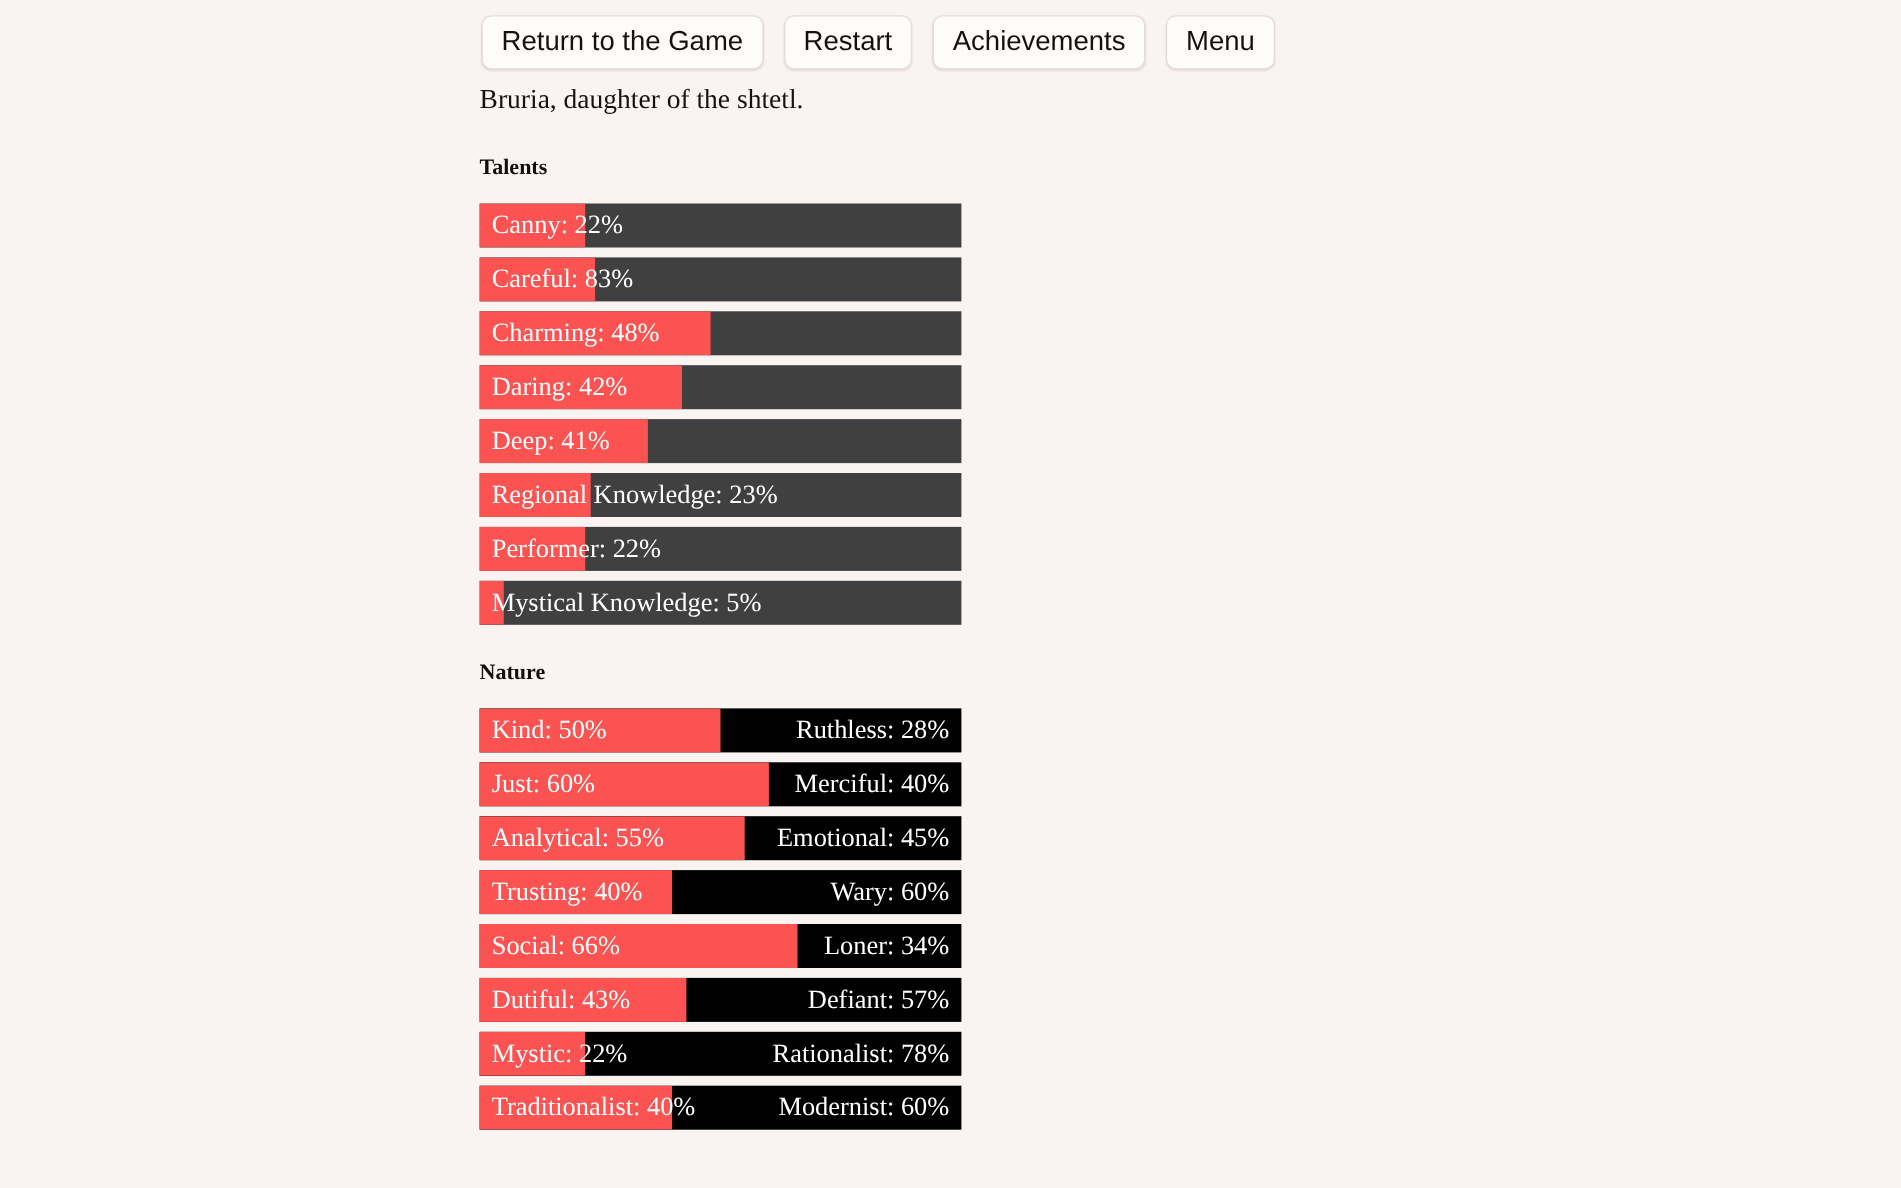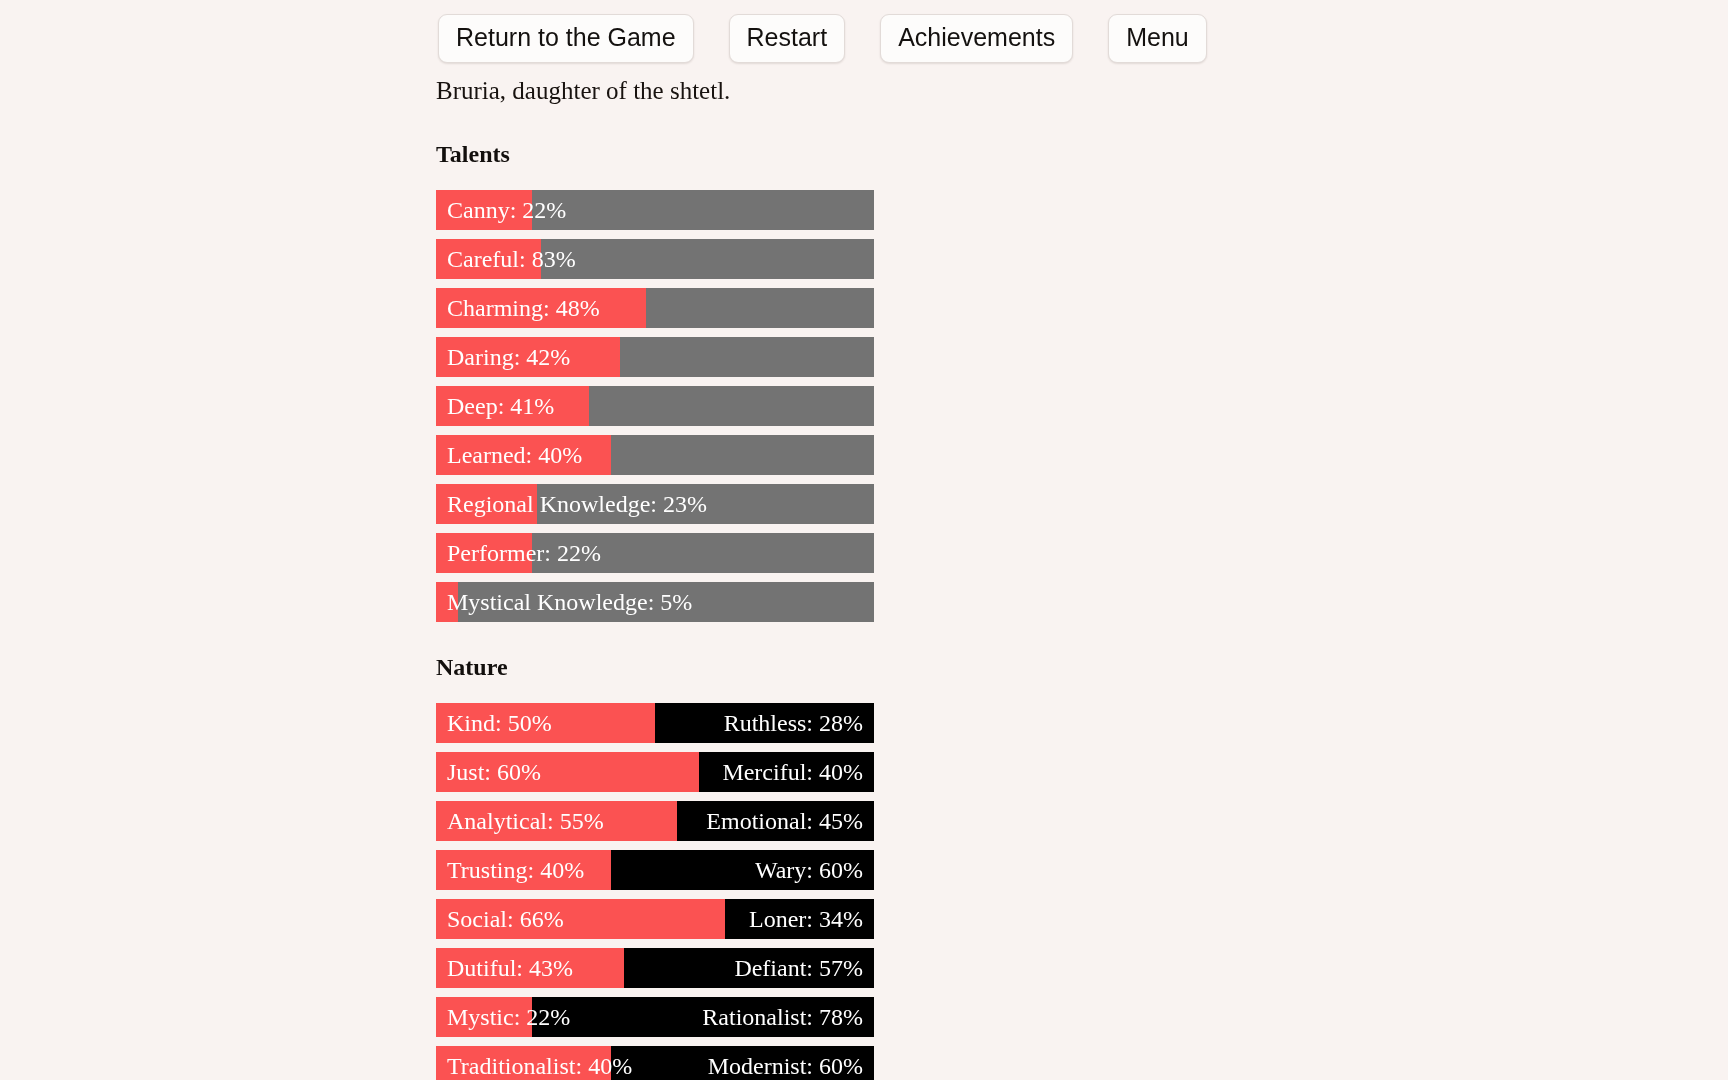--- a/index.html
+++ b/index.html
@@ -14,21 +14,21 @@
     overflow: hidden;
     -webkit-font-smoothing: antialiased;
   }
 
   
   #toolbar {
     padding: 14px 0 0 0;
     margin-left: 438px;
     display: flex;
     align-items: center;
-    gap: 35px;
+    gap: 19px;
   }
   .tool-btn {
     font-family: "Liberation Sans", "DejaVu Sans", sans-serif;
     font-size: 25px;
     line-height: 1;
     color: #14110f;
     background: #fdfcfb;
     border: 1px solid #e2dbd8;
     border-radius: 9px;
     padding: 10px 17px 12px 17px;
@@ -43,39 +43,39 @@
     padding-top: 11px;
   }
   #intro-line {
     font-size: 25px;
     color: #18120f;
     margin: 0 0 0 0;
     padding: 0;
     line-height: 1.38;
   }
   .section-heading {
-    font-size: 24px;
+    font-size: 20px;
     font-weight: bold;
     color: #130f0d;
     margin: 30px 0 0 0;
     padding: 0;
     line-height: 1.3;
   }
 
   
   .bar-list {
     margin-top: 20px;
     width: 438px;
   }
   .bar-row {
     position: relative;
     height: 40px;
     margin-bottom: 9px;
     overflow: hidden;
-    background: #737373;
+    background: #404040;
   }
   .bar-row.dual {
     background: #000000;
   }
   .bar-fill {
     position: absolute;
     left: 0;
     top: 0;
     bottom: 0;
     background: #fb5252;
@@ -127,24 +127,20 @@
       </div>
       <div class="bar-row">
         <div class="bar-fill" style="width: 42%;"></div>
         <span class="bar-label left">Daring: 42%</span>
       </div>
       <div class="bar-row">
         <div class="bar-fill" style="width: 35%;"></div>
         <span class="bar-label left">Deep: 41%</span>
       </div>
       <div class="bar-row">
-        <div class="bar-fill" style="width: 40%;"></div>
-        <span class="bar-label left">Learned: 40%</span>
-      </div>
-      <div class="bar-row">
         <div class="bar-fill" style="width: 23%;"></div>
         <span class="bar-label left">Regional Knowledge: 23%</span>
       </div>
       <div class="bar-row">
         <div class="bar-fill" style="width: 22%;"></div>
         <span class="bar-label left">Performer: 22%</span>
       </div>
       <div class="bar-row">
         <div class="bar-fill" style="width: 5%;"></div>
         <span class="bar-label left">Mystical Knowledge: 5%</span>

